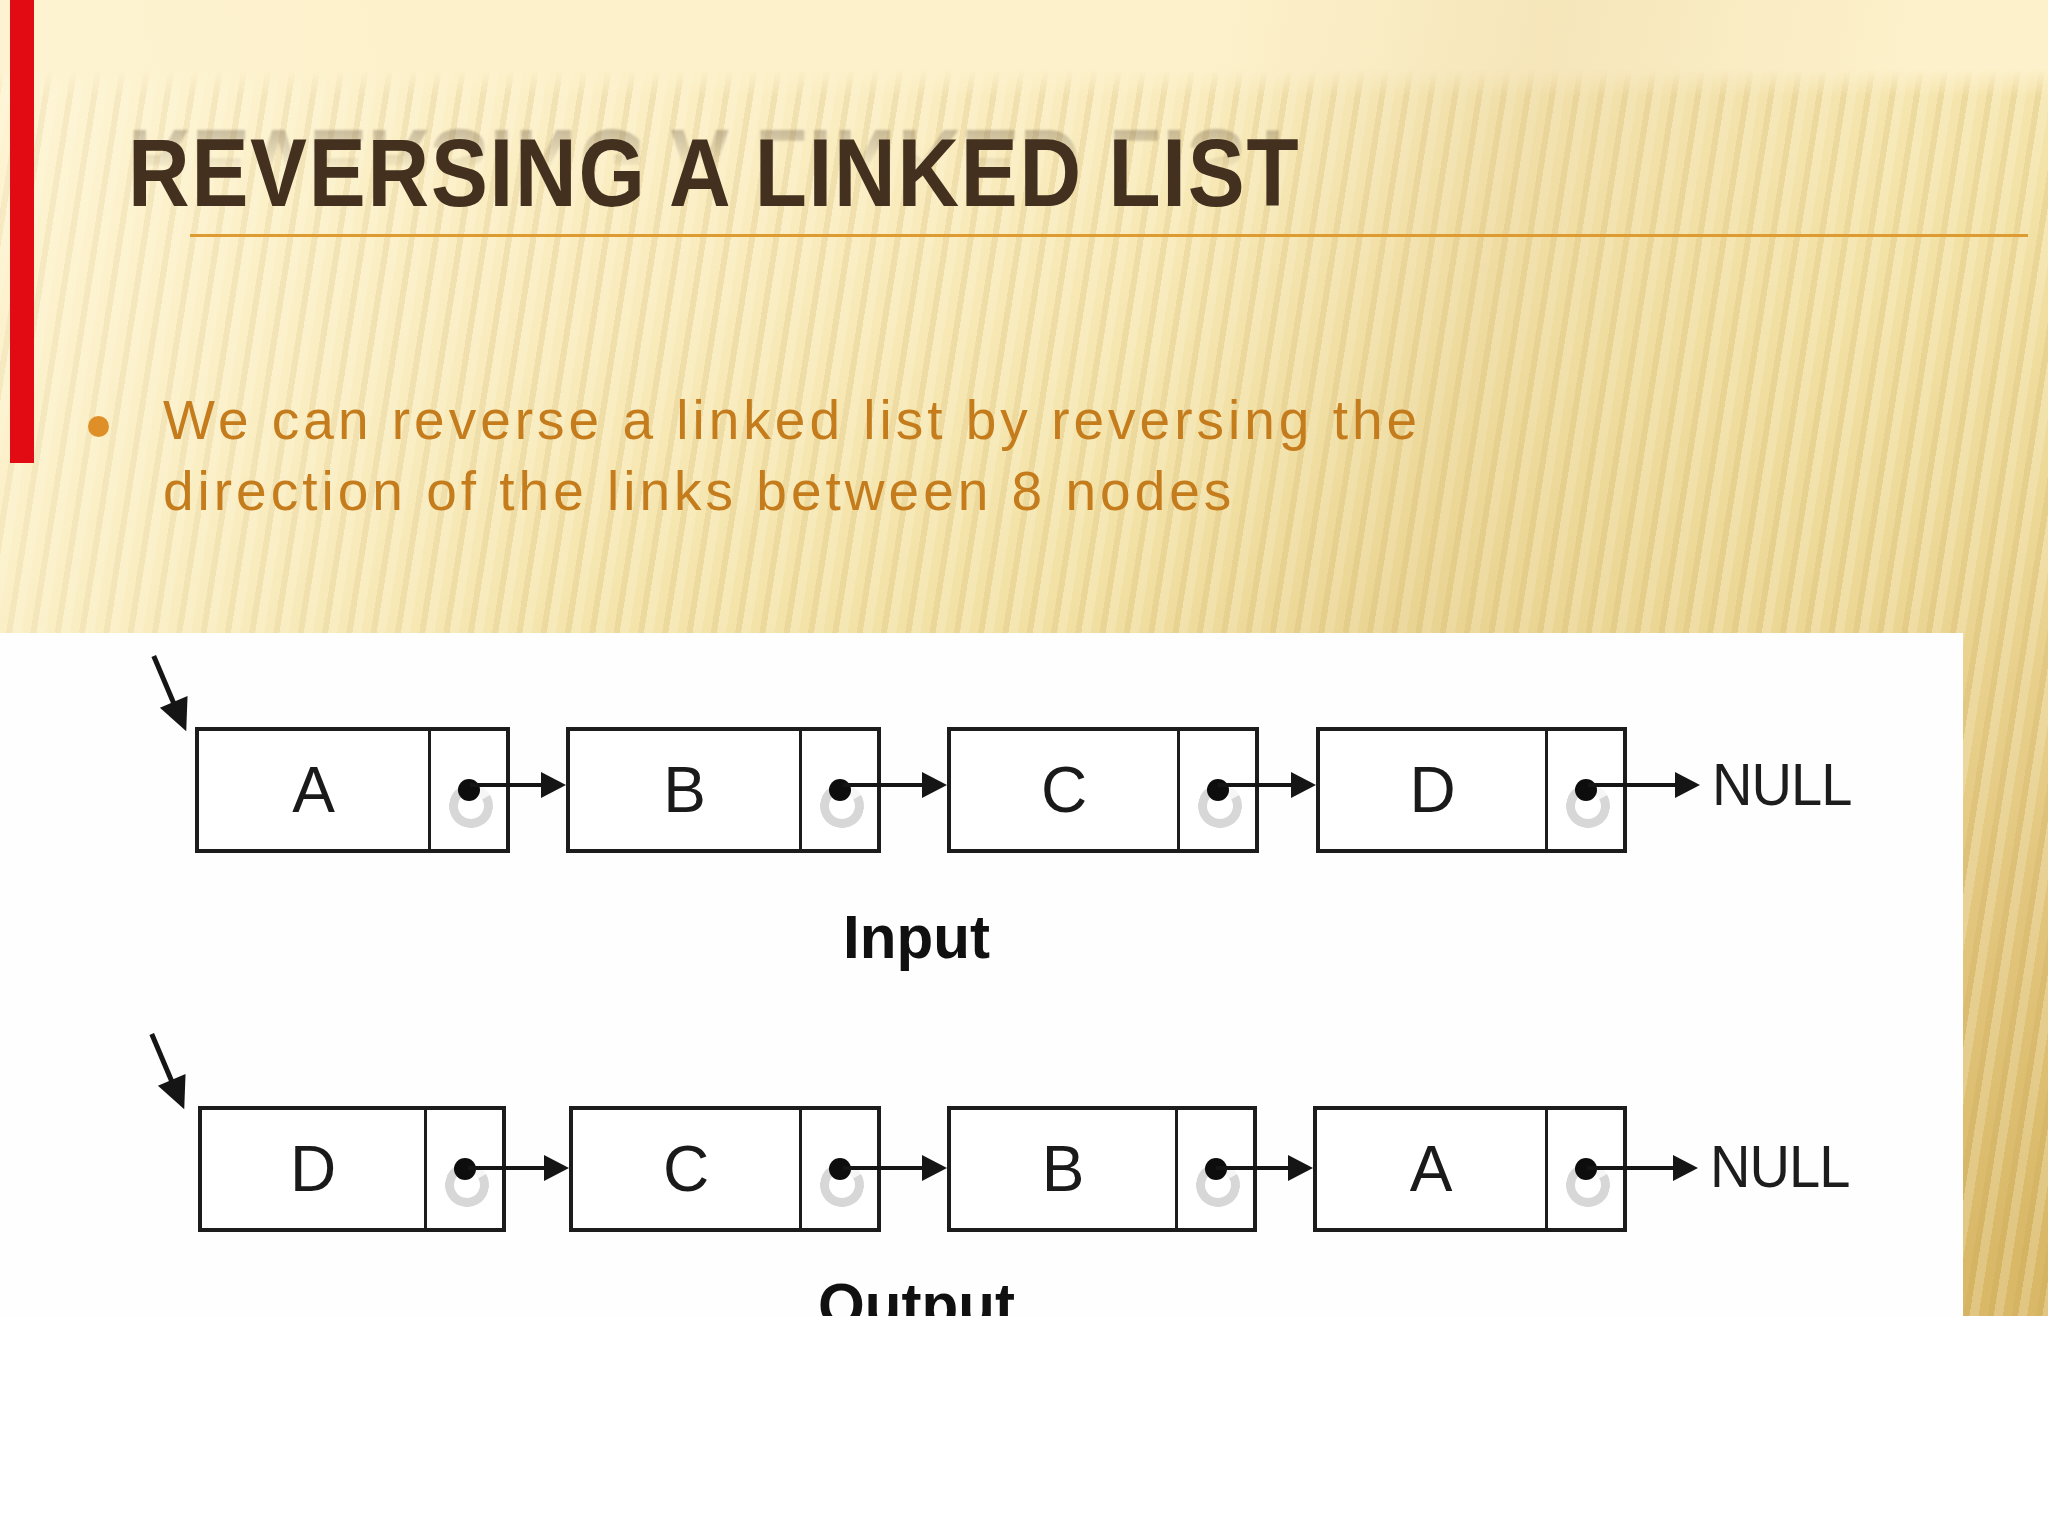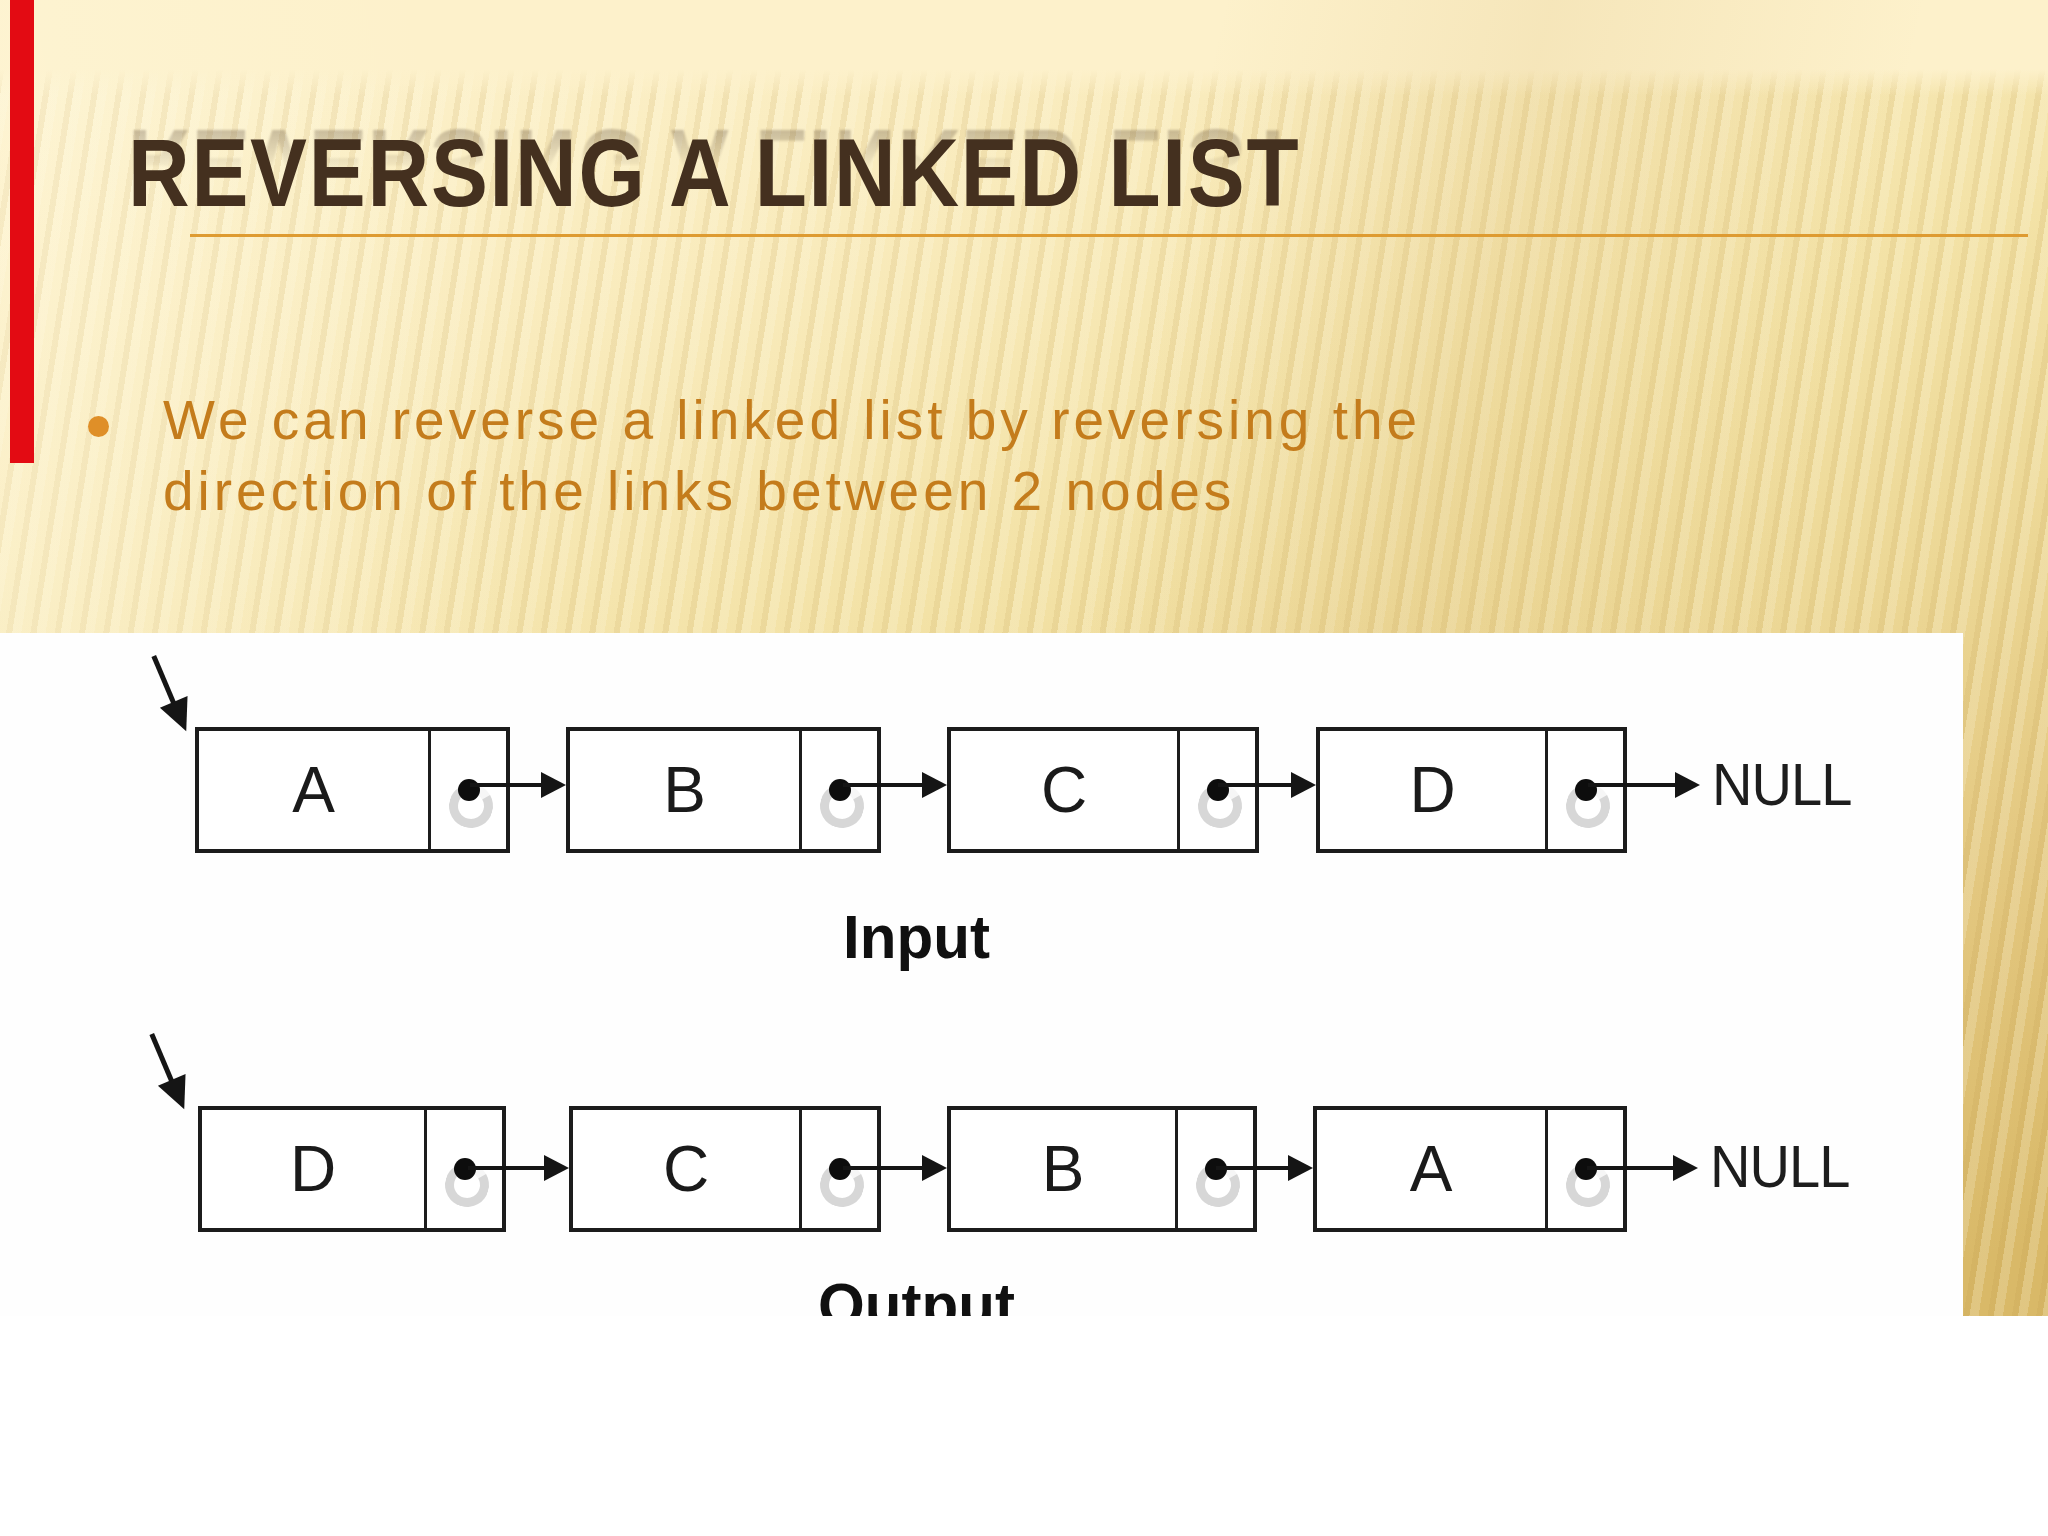--- a/index.html
+++ b/index.html
@@ -170,21 +170,21 @@
   <div class="top-band"></div>
   <div class="bg-wave"></div>
 
   <div class="title-reflection">REVERSING A LINKED LIST</div>
   <h1 class="title">REVERSING A LINKED LIST</h1>
   <div class="title-underline"></div>
 
   <div class="bullet-dot"></div>
   <div class="bullet-text">
     <div>We can reverse a linked list by reversing the</div>
-    <div>direction of the links between 2 nodes</div>
+    <div>direction of the links between 8 nodes</div>
   </div>
 
   <div class="diagram-panel">
 
     <div class="head-arrow ha-input">
       <div class="ha-line"></div>
       <div class="ha-head"></div>
     </div>
 
     <div class="node n-i0">

